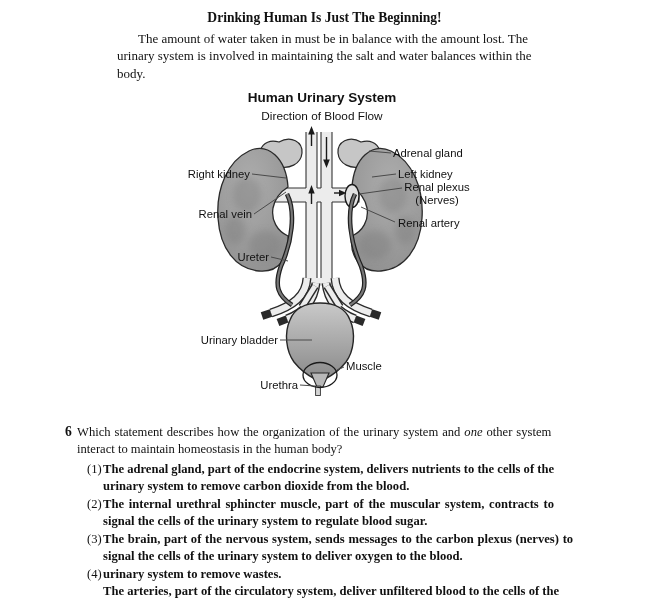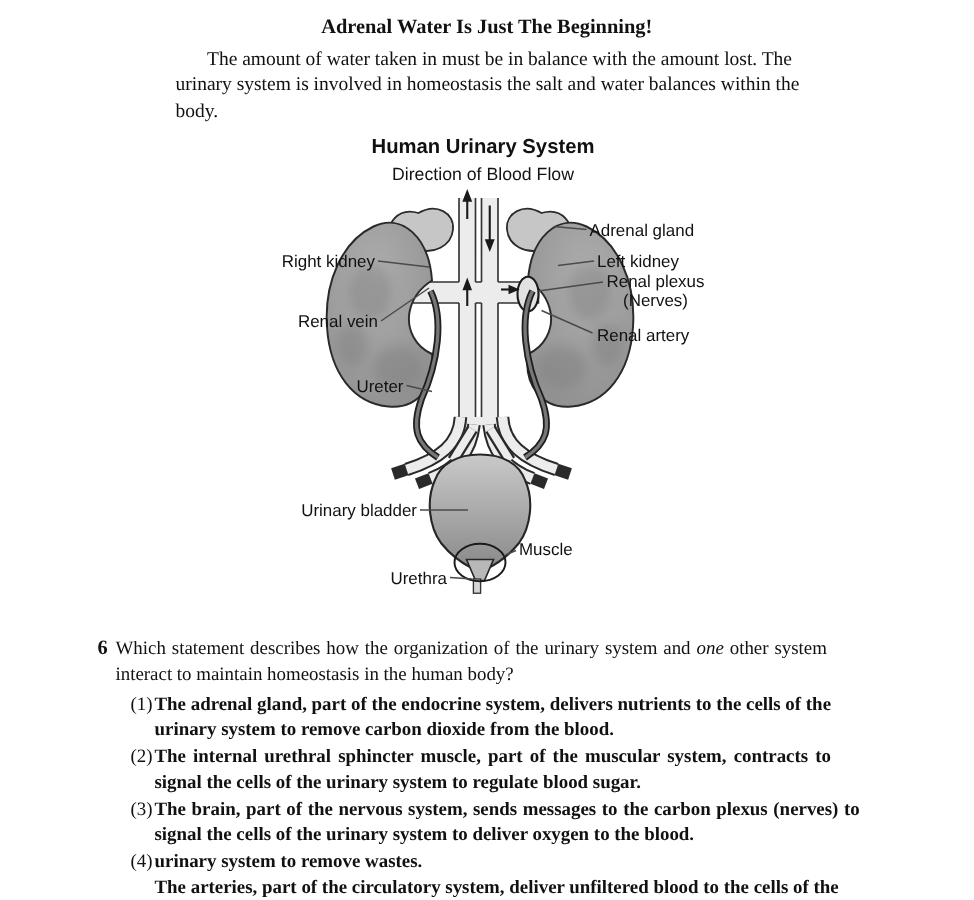--- a/index.html
+++ b/index.html
@@ -25,25 +25,25 @@
   svg text{font-family:"Liberation Sans",sans-serif;fill:#111;}
   .dg-title{font-size:13.5px;font-weight:bold;}
   .dg-sub{font-size:11.8px;}
   .dg-label{font-size:11.3px;}
 </style>
 </head>
 <body>
 
 <div class="page">
 
-  <div class="doc-title">Adrenal Water Is Just The Beginning!</div>
+  <div class="doc-title">Drinking Human Is Just The Beginning!</div>
 
   <div class="intro">
     <div class="line first">The amount of water taken in must be in balance with the amount lost. The</div>
-    <div class="line">urinary system is involved in homeostasis the salt and water balances within the</div>
+    <div class="line">urinary system is involved in maintaining the salt and water balances within the</div>
     <div class="line">body.</div>
   </div>
 
   <svg class="diagram-svg" width="320" height="312" viewBox="0 0 320 312">
     <defs>
       <radialGradient id="kidG" cx="45%" cy="30%" r="80%">
         <stop offset="0%" stop-color="#adadad"></stop>
         <stop offset="100%" stop-color="#8f8f8f"></stop>
       </radialGradient>
       <linearGradient id="bladG" x1="0" y1="0" x2="0" y2="1">

